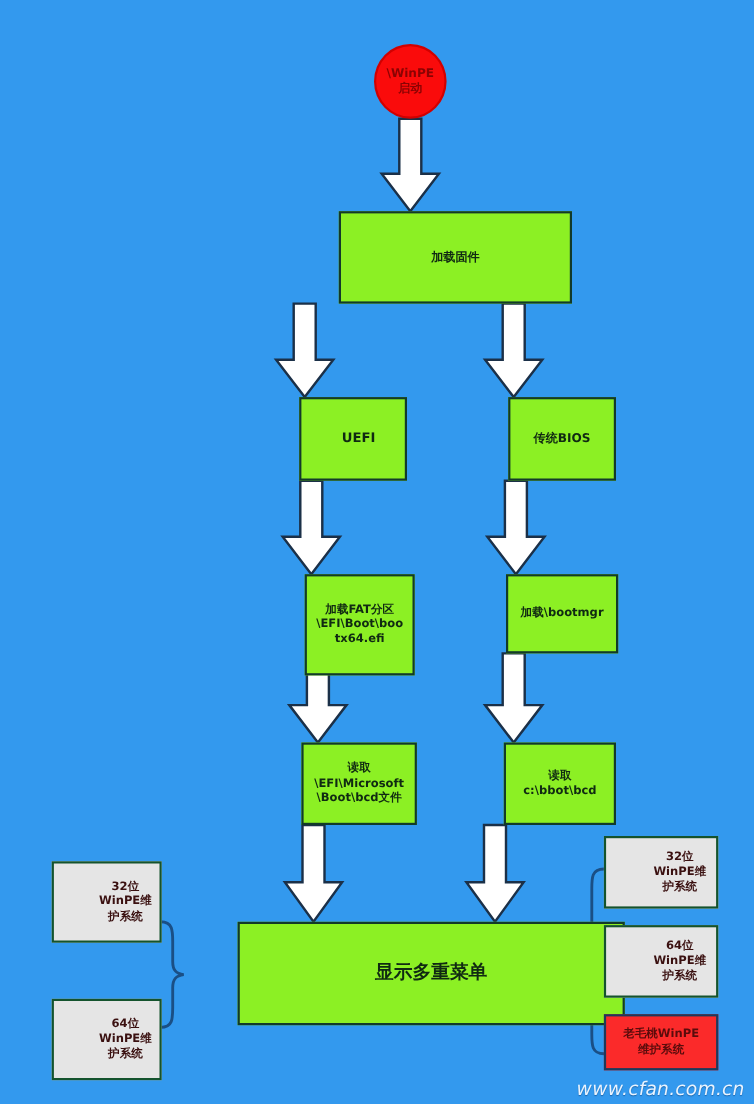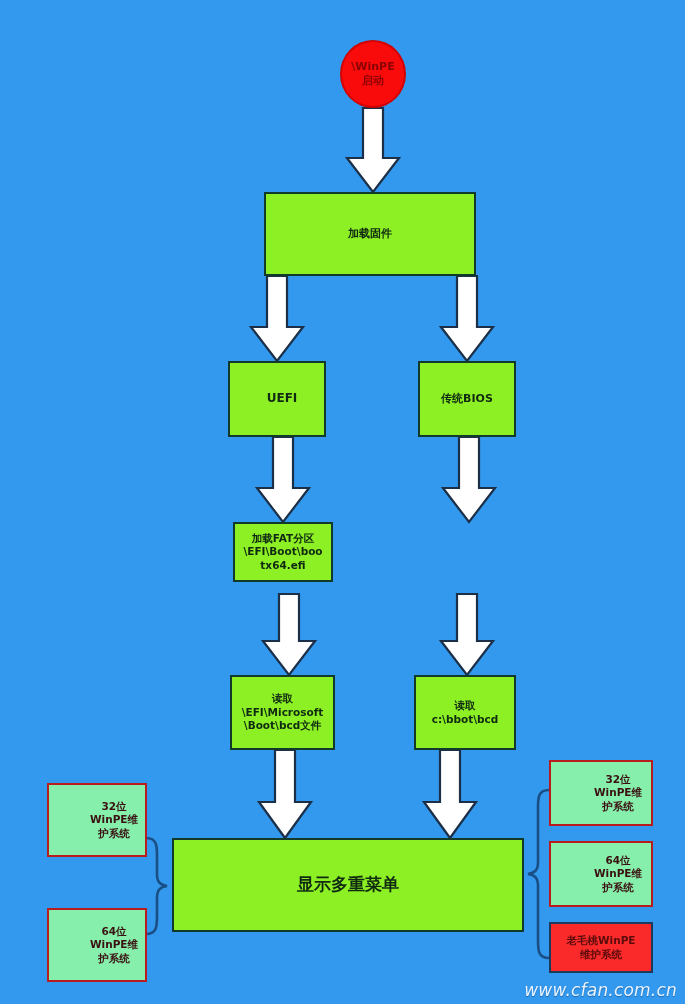--- a/index.html
+++ b/index.html
@@ -34,24 +34,25 @@
   }
   .node .lbl {
     display: block;
     white-space: pre-line;
     padding: 0 3px;
   }
   .box-green {
     background: #8cf024;
     border: 2px solid #123a2a;
     color: #102a12;
+    margin-left: 44px;
   }
   .box-pink {
-    background: #86efac;
-    border: 2px solid #b91c1c;
+    background: #e5e5e5;
+    border: 2px solid #14532d;
     color: #3a1010;
     padding-left: 34px;
   }
   .box-red-bright {
     background: #fb2a2a;
     border: 2px solid #1b3a5c;
     color: #5a0c0c;
   }
   .circle-red {
     background: #fa0b0b;
@@ -148,26 +149,29 @@
   </div>
 
   <div class="node box-green" style="left:228px; top:361px; width:98px; height:76px; font-size:12px;padding-left:10px;">
     <span class="lbl">UEFI</span>
   </div>
 
   <div class="node box-green" style="left:418px; top:361px; width:98px; height:76px; font-size:11px;text-align:center;">
     <span class="lbl">传统BIOS</span>
   </div>
 
-  <div class="node box-green" style="left:233px; top:522px; width:100px; height:60px; font-size:10.5px;">
+  <div class="node box-green" style="left:233px; top:522px; width:100px; height:92px; font-size:10.5px;">
     <span class="lbl">加载FAT分区
 \EFI\Boot\boo
 tx64.efi</span>
   </div>
 
+  <div class="node box-green" style="left:416px; top:522px; width:102px; height:72px; font-size:10.5px;">
+    <span class="lbl">加载\bootmgr</span>
+  </div>
 
   <div class="node box-green" style="left:230px; top:675px; width:105px; height:75px; font-size:10.5px;">
     <span class="lbl">读取
 \EFI\Microsoft
 \Boot\bcd文件</span>
   </div>
 
   <div class="node box-green" style="left:414px; top:675px; width:102px; height:75px; font-size:10.5px;">
     <span class="lbl">读取
 c:\bbot\bcd</span>

